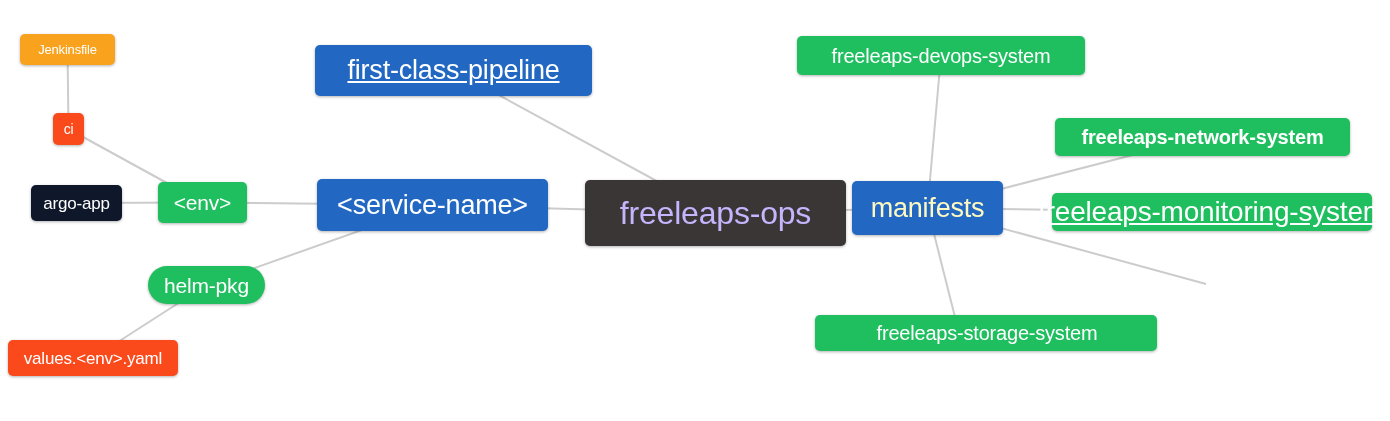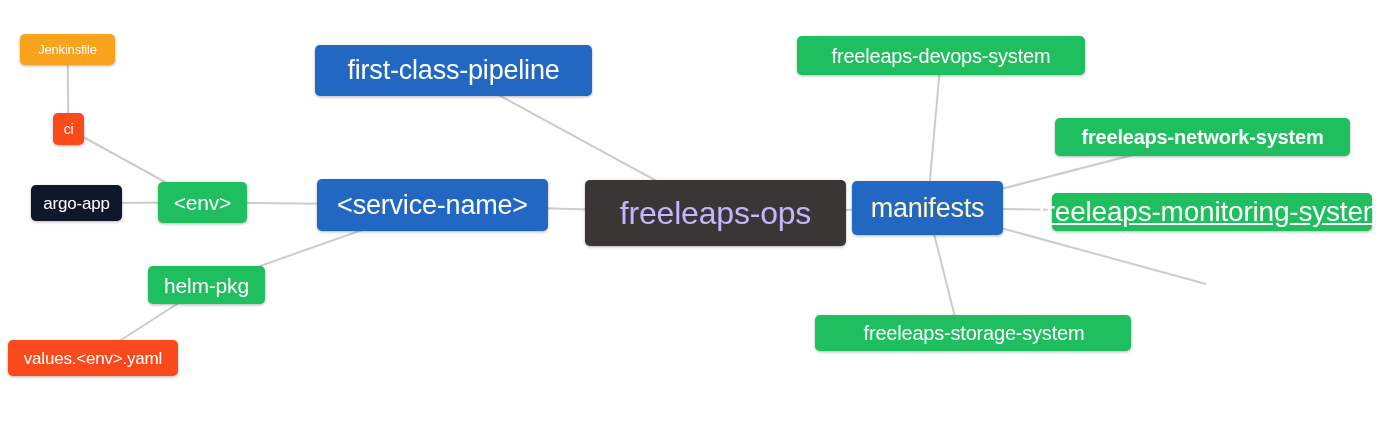--- a/index.html
+++ b/index.html
@@ -57,23 +57,23 @@
       <line x1="927.5" y1="200" x2="941" y2="47.5" stroke="#cccccc" stroke-width="2"></line>
       <line x1="927.5" y1="200" x2="1202.5" y2="129" stroke="#cccccc" stroke-width="2"></line>
       <line x1="927.5" y1="200" x2="1212" y2="204" stroke="#cccccc" stroke-width="2"></line>
       <line x1="927.5" y1="200" x2="1206" y2="276" stroke="#cccccc" stroke-width="2"></line>
       <line x1="927.5" y1="200" x2="959" y2="325" stroke="#cccccc" stroke-width="2"></line>
     </svg>
 <div class="node" style="left: 20px; top: 26px; width: 95px; height: 31px; font-size: 13px; background: rgb(249, 162, 29); color: rgb(255, 255, 255);">Jenkinsfile</div>
     <div class="node" style="left: 53px; top: 105px; width: 31px; height: 32px; font-size: 14px; background: rgb(250, 74, 28); color: rgb(255, 255, 255);">ci</div>
     <div class="node" style="left: 31px; top: 177px; width: 91px; height: 36px; font-size: 17px; background: #0f172a; color: rgb(255, 255, 255);">argo-app</div>
     <div class="node" style="left: 158px; top: 174px; width: 89px; height: 41px; font-size: 21px; background: rgb(31, 191, 95); color: rgb(255, 255, 255);">&lt;env&gt;</div>
-    <div class="node" style="left: 148px; top: 258px; width: 117px; height: 38px; font-size: 21px; background: rgb(31, 191, 95); color: rgb(255, 255, 255);">helm-pkg</div>
+    <div class="node" style="left: 148px; top: 258px; width: 117px; height: 38px; font-size: 21px; background: rgb(31, 191, 95); color: rgb(255, 255, 255); border-radius: 19px;">helm-pkg</div>
     <div class="node" style="left: 8px; top: 332px; width: 170px; height: 36px; font-size: 17px; background: rgb(250, 74, 28); color: rgb(255, 255, 255);">values.&lt;env&gt;.yaml</div>
-    <div class="node" style="left: 315px; top: 37px; width: 277px; height: 51px; font-size: 27px; background: rgb(34, 104, 194); color: rgb(255, 255, 255);">first-class-pipeline</div>
+    <div class="node" style="left: 315px; top: 37px; width: 277px; height: 51px; font-size: 27px; background: rgb(34, 104, 194); color: rgb(255, 255, 255); text-decoration: underline;">first-class-pipeline</div>
     <div class="node" style="left: 317px; top: 171px; width: 231px; height: 52px; font-size: 27px; background: rgb(34, 104, 194); color: rgb(255, 255, 255);">&lt;service-name&gt;</div>
     <div class="node" style="left: 585px; top: 172px; width: 261px; height: 66px; font-size: 32px; background: rgb(58, 54, 54); color: #c4b5fd;">freeleaps-ops</div>
     <div class="node" style="left: 852px; top: 173px; width: 151px; height: 54px; font-size: 27px; background: rgb(34, 104, 194); color: #fef9c3;">manifests</div>
     <div class="node" style="left: 797px; top: 28px; width: 288px; height: 39px; font-size: 20px; background: rgb(31, 191, 95); color: rgb(255, 255, 255);">freeleaps-devops-system</div>
     <div class="node" style="left: 1055px; top: 110px; width: 295px; height: 38px; font-size: 20px; background: rgb(31, 191, 95); color: rgb(255, 255, 255); font-weight: bold;">freeleaps-network-system</div>
     <div class="node" style="left: 1052px; top: 185px; width: 320px; height: 38px; font-size: 28px; background: rgb(31, 191, 95); color: rgb(255, 255, 255); text-decoration: underline;">freeleaps-monitoring-system</div>
-    <div class="node" style="left: 815px; top: 307px; width: 316px; height: 36px; font-size: 20px; background: rgb(31, 191, 95); color: rgb(255, 255, 255); padding-left: 8px;">freeleaps-storage-system</div>
+    <div class="node" style="left: 815px; top: 307px; width: 342px; height: 36px; font-size: 20px; background: rgb(31, 191, 95); color: rgb(255, 255, 255); padding-left: 8px;">freeleaps-storage-system</div>
   </div>
 
 </body></html>

